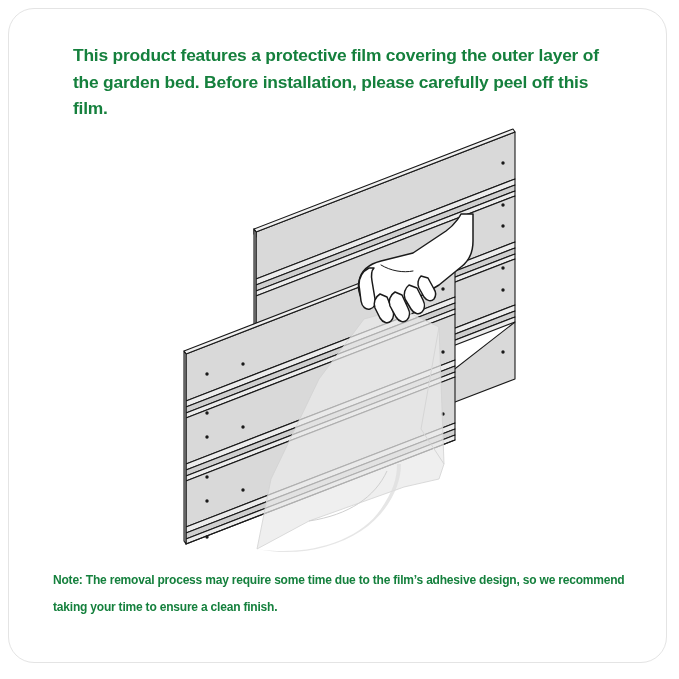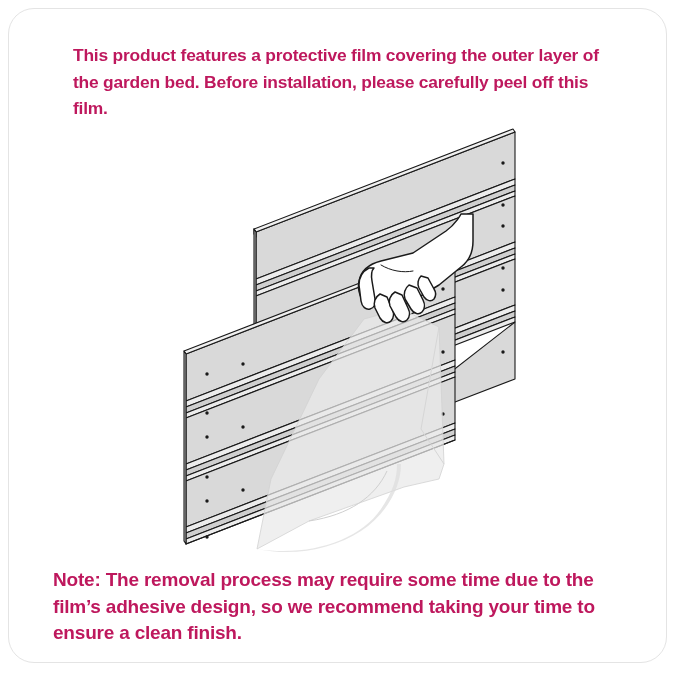--- a/index.html
+++ b/index.html
@@ -22,39 +22,39 @@
     height: 655px;
     background: #ffffff;
     border: 1.5px solid #e4e4e4;
     border-radius: 26px;
     box-sizing: border-box;
     overflow: hidden;
   }
 
   .instr-text {
     position: absolute;
-    color: #be185d;
+    color: #15803d;
     font-weight: bold;
     letter-spacing: -0.2px;
     white-space: pre-line;
   }
 
   #top-instruction {
     left: 64px;
     top: 33px;
     width: 545px;
     font-size: 17.4px;
     line-height: 26.5px;
   }
 
   #bottom-note {
     left: 44px;
     top: 558px;
     width: 578px;
-    font-size: 19px;
+    font-size: 12px;
     line-height: 26.5px;
   }
 
   #illustration {
     position: absolute;
     left: 0px;
     top: 0px;
     width: 659px;
     height: 655px;
     pointer-events: none;

